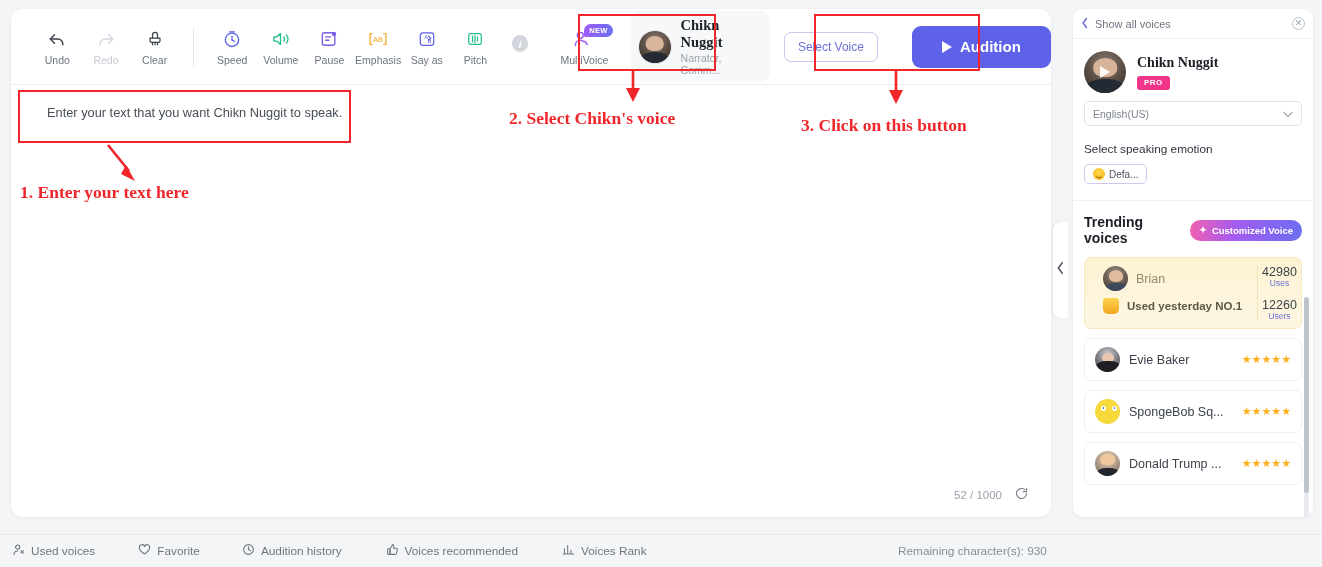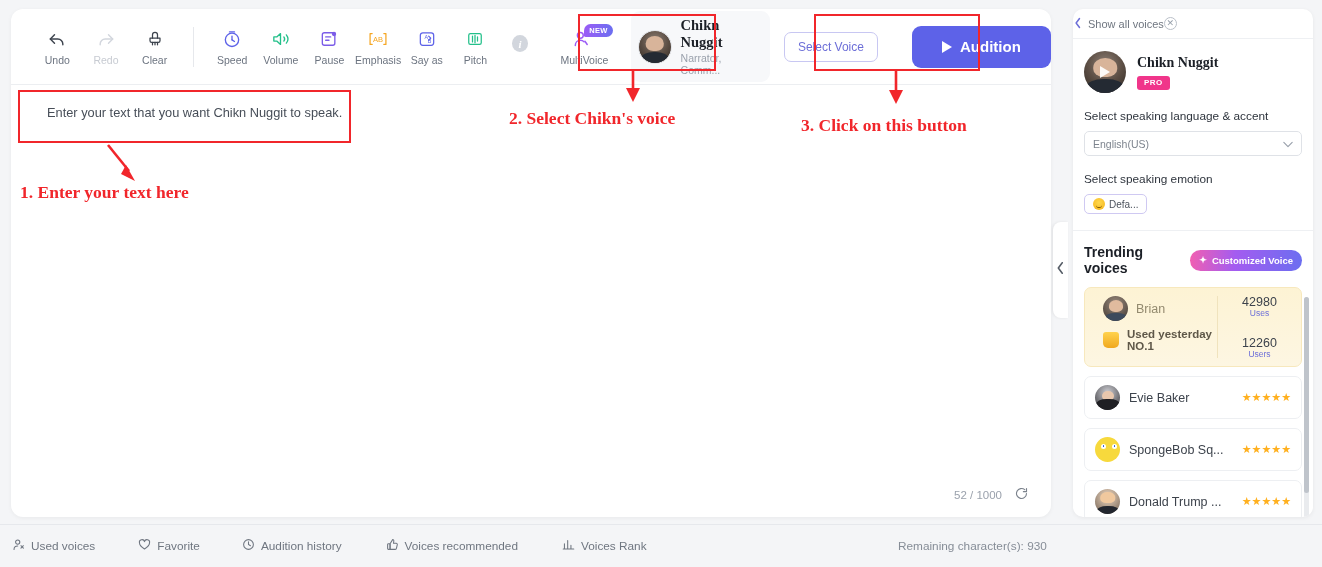--- a/index.html
+++ b/index.html
@@ -138,21 +138,22 @@
   
   .right-panel {
     position:absolute; left:1073px; top:9px;
     width: 240px; height: 508px;
     background:#fff; border-radius: 10px;
     box-shadow: 0 1px 4px rgba(0,0,0,0.06);
     overflow: hidden;
   }
   .rp-head {
     height: 30px; display:flex; align-items:center;
-    padding: 0 1px; border-bottom:1px solid #eef0f3;
+    padding: 0 8px; border-bottom:1px solid #eef0f3;
+    justify-content: space-between;
   }
   .rp-back { display:flex; align-items:center; gap:6px; cursor:pointer; }
   .rp-back-label { font-size:11px; color:#6f7680; }
   .close-circ {
     width:13px; height:13px; border-radius:50%;
     border:1px solid #b9bfc8; color:#97a0ab; font-size:9px;
     display:flex; align-items:center; justify-content:center; cursor:pointer;
     line-height:1;
   }
 
@@ -230,22 +231,22 @@
   .v-card.featured {
     background: linear-gradient(180deg,#fdf3d4 0%, #fdf6e2 100%);
     border-color:#f7e8bd; display:flex; padding: 8px 0;
   }
   .feat-left { flex:1; padding-left:18px; }
   .feat-row { display:flex; align-items:center; gap:8px; }
   .feat-row + .feat-row { margin-top:7px; }
   .feat-name { font-size:12.5px; color:#938a6f; }
   .feat-used { font-size:11.5px; color:#5e5748; font-weight:bold; }
   .feat-right {
-    width:84px; border-left:1px solid #f0e3bd;
-    display:flex; flex-direction:column; align-items:center; justify-content:center; gap:20px;
+    width:44px; border-left:1px solid #f0e3bd;
+    display:flex; flex-direction:column; align-items:center; justify-content:center; gap:12px;
   }
   .stat-num { font-size:12.5px; color:#3d434c; line-height:1; }
   .stat-lab { font-size:8.5px; color:#6d6fd8; line-height:1; }
   .stat-grp { text-align:center; }
 
   .v-row { display:flex; align-items:center; gap:9px; padding:8px 10px; }
   .v-av {
     width:25px; height:25px; border-radius:50%; flex:0 0 auto;
     position:relative; overflow:hidden; background:#ddd;
   }
@@ -283,21 +284,21 @@
     position:absolute; right:4px; top:288px; width:5px; height:224px;
     background:#e9ebee; border-radius:3px;
   }
   .rp-scroll .thumb {
     position:absolute; top:0; width:5px; height:196px;
     background:#bfc4cb; border-radius:3px;
   }
 
   
   .bottom-bar {
-    position:absolute; left:0; bottom:0; width:1322px; height:43px;
+    position:absolute; left:0; bottom:0; width:1322px; height:33px;
     border-top:1px solid #e6e8ec; background:#f4f5f7;
     display:flex; align-items:center;
   }
   .bb-item {
     display:flex; align-items:center; gap:6px;
     font-size:11.8px; color:#6f7680; cursor:pointer; margin-left:0;
   }
   .remaining { position:absolute; left:898px; font-size:11.8px; color:#868d97; }
 </style>
 </head>
@@ -509,21 +510,20 @@
       <div class="rp-voice">
         <div class="rp-avatar">
           <span class="rp-play"></span>
         </div>
         <div>
           <div class="rp-vname">Chikn Nuggit</div>
           <div class="pro-badge">PRO</div>
         </div>
       </div>
 
-      <div class="rp-label">Select speaking language &amp; accent</div>
       <div class="rp-select">
         <span>English(US)</span>
         <span>
           <svg width="10" height="7" viewBox="0 0 12 8" fill="none" stroke="#9aa1ac" stroke-width="1.4" stroke-linecap="round" stroke-linejoin="round">
             <polyline points="1,1.5 6,6.5 11,1.5"></polyline>
           </svg>
         </span>
       </div>
 
       <div class="rp-label">Select speaking emotion</div>

